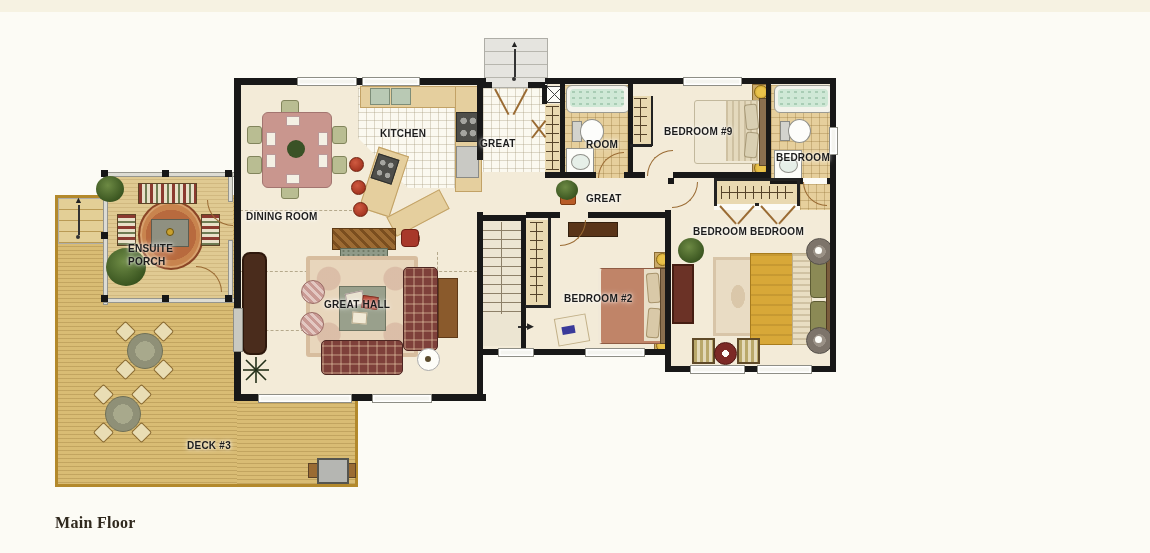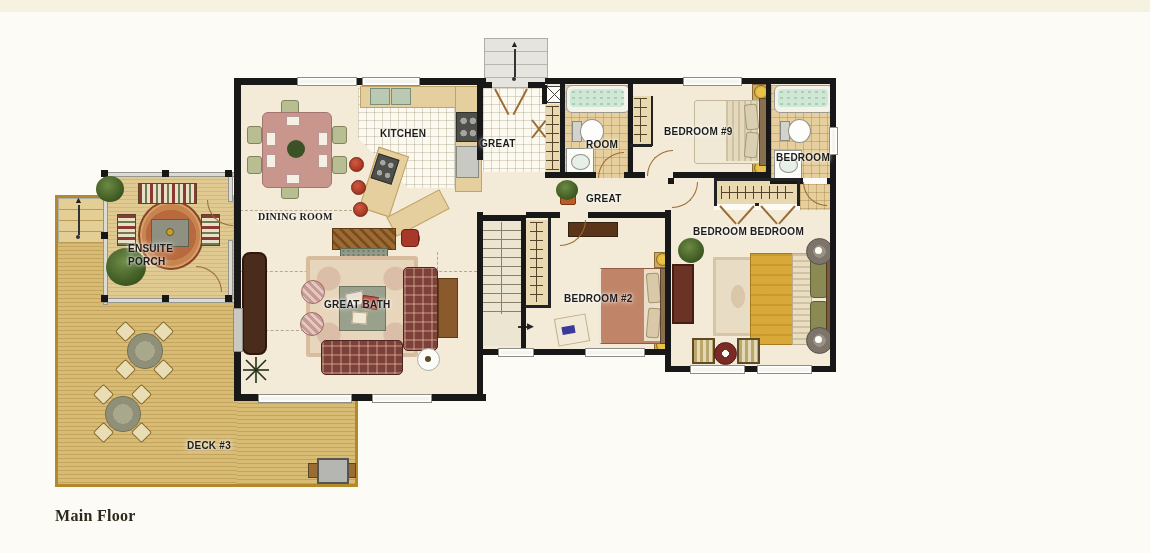--- a/index.html
+++ b/index.html
@@ -72,21 +72,21 @@
   
   .steps{position:absolute;background:#ece5d2;}
   .treads{position:absolute;background:repeating-linear-gradient(180deg,transparent 0 8px,#8d8068 8px 9px);}
   .extsteps{position:absolute;background:repeating-linear-gradient(180deg,#e5e4df 0 12px,#b7b6ae 12px 13px);border:1px solid #aeada6;}
   .arrowstem{position:absolute;background:#333;}
   .arrowglyph{position:absolute;color:#222;font-size:9px;line-height:9px;}
   
   .lbl{position:absolute;font:700 10px "Liberation Sans",sans-serif;color:#1c1c1c;
     letter-spacing:.25px;white-space:nowrap;
     text-shadow:0 0 3px rgba(255,255,255,.95),0 0 6px rgba(255,255,255,.8);}
-  .footer{position:absolute;font:700 16px "Liberation Serif",serif;color:#2f281d;letter-spacing:.3px;}
+  .footer{position:absolute;font:700 16px "Liberation Serif",serif;color:#2f281d;letter-spacing:.3px;margin-top:7px;}
   .chair{position:absolute;background:#b9bd92;border:1px solid #82855c;border-radius:3px;}
   .deckchair{position:absolute;background:#e9ddb4;border:1px solid #8a6b33;border-radius:2px;}
   .rug-great{position:absolute;background-color:#e8d6bc;border:4px solid #d7bd9e;border-radius:3px;
     background-image:radial-gradient(ellipse at 50% 50%,rgba(205,150,135,.55) 0 16%,transparent 17%),
       radial-gradient(circle at 18% 20%,rgba(195,145,130,.35) 0 10%,transparent 11%),
       radial-gradient(circle at 82% 20%,rgba(195,145,130,.35) 0 10%,transparent 11%),
       radial-gradient(circle at 18% 80%,rgba(195,145,130,.35) 0 10%,transparent 11%),
       radial-gradient(circle at 82% 80%,rgba(195,145,130,.35) 0 10%,transparent 11%);}
   .rug-master{position:absolute;background-color:#e9dcc4;border:3px solid #d8c5a8;
     background-image:radial-gradient(ellipse at 50% 50%,rgba(190,160,120,.35) 0 22%,transparent 23%);}
@@ -414,24 +414,24 @@
     <div class="win" style="left:757px;top:365px;width:53px;height:7px;"></div>
     <div class="slider" style="left:233px;top:308px;width:8px;height:42px;"></div>
   </div>
 
   <div>
     <div class="lbl" style="left:380px;top:128px;width:72px;">KITCHEN</div>
     <div class="lbl" style="left:480px;top:138px;width:56px;">GREAT</div>
     <div class="lbl" style="left:586px;top:139px;width:48px;">ROOM</div>
     <div class="lbl" style="left:664px;top:126px;width:84px;">BEDROOM #9</div>
     <div class="lbl" style="left:776px;top:152px;width:62px;">BEDROOM</div>
-    <div class="lbl" style="left:258px;top:211px;width:78px;font-family:Liberation Serif, serif;">DINING ROOM</div>
+    <div class="lbl" style="left:246px;top:211px;width:78px;">DINING ROOM</div>
     <div class="lbl" style="left:586px;top:193px;width:48px;">GREAT</div>
     <div class="lbl" style="left:128px;top:243px;width:80px;">ENSUITE</div>
     <div class="lbl" style="left:128px;top:256px;width:80px;">PORCH</div>
     <div class="lbl" style="left:693px;top:226px;width:124px;">BEDROOM BEDROOM</div>
-    <div class="lbl" style="left:324px;top:299px;width:76px;">GREAT BATH</div>
+    <div class="lbl" style="left:324px;top:299px;width:76px;">GREAT HALL</div>
     <div class="lbl" style="left:564px;top:293px;width:84px;">BEDROOM #2</div>
     <div class="lbl" style="left:187px;top:440px;width:64px;">DECK #3</div>
   </div>
 
   <div class="footer" style="left:55px;top:507px;">Main Floor</div>
 </div>
 
 </body></html>

